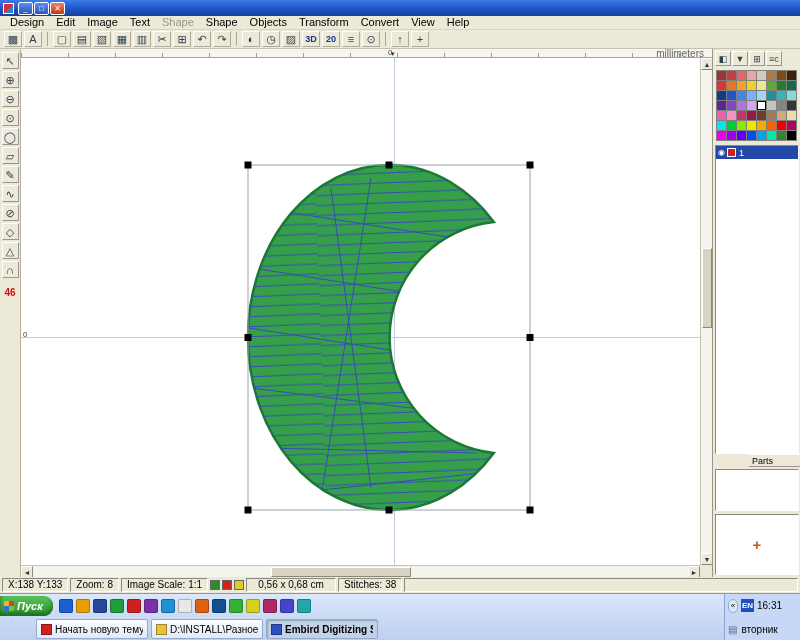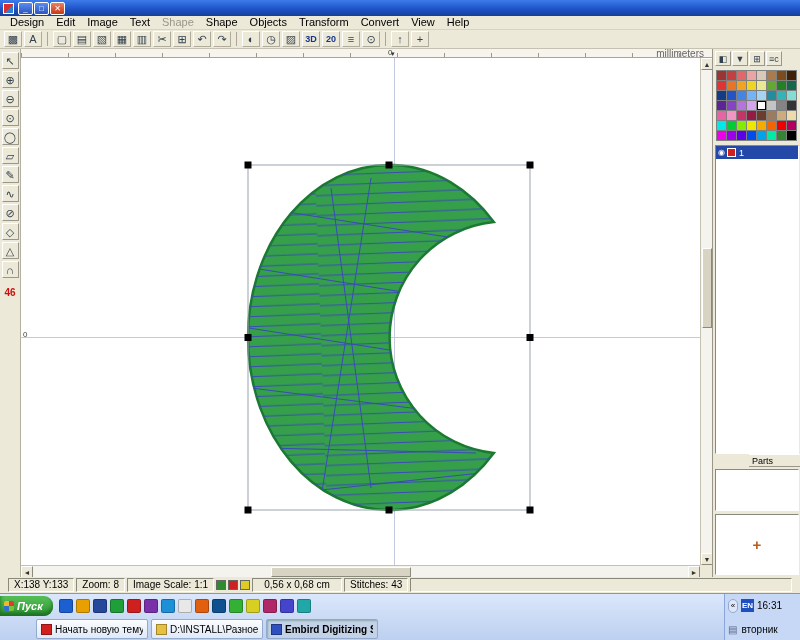--- a/index.html
+++ b/index.html
@@ -91,21 +91,21 @@
     font-size:9px; padding-left:3px; line-height:12px;margin-left:36px; }
   #parts-list { position:absolute; left:2px; top:420px; width:84px; height:42px; background:#fff;
     border:1px solid; border-color:#8a8a7a #fff #fff #8a8a7a; }
   #preview-box { position:absolute; left:2px; top:465px; width:84px; height:61px; background:#fff;
     border:1px solid; border-color:#8a8a7a #fff #fff #8a8a7a;
     display:flex; align-items:center; justify-content:center; }
   #preview-cross { color:#b85c1c; font-size:15px; font-weight:bold; }
 
   
   #status-bar { position:absolute; left:0; top:577px; width:800px; height:16px;
-    background:#ece9d8; display:flex; align-items:center; gap:2px; padding:0 8px; }
+    background:#ece9d8; display:flex; align-items:center; gap:2px; padding:0 2px; }
   .sb-panel { border:1px solid; border-color:#8a8a7a #fff #fff #8a8a7a; font-size:10px;
     line-height:12px; height:14px; padding:0 5px; white-space:nowrap; }
   #sb-size { min-width:90px; text-align:center; }
   #status-swatches { display:flex; gap:2px; align-items:center; }
   .sb-swatch { width:10px; height:10px; border:1px solid #666; }
   .sb-fill { flex:1; }
 
   
   #taskbar { position:absolute; left:0; top:593px; width:800px; height:47px;
     background:linear-gradient(180deg,#dbe7fb,#bcd0f0); border-top:1px solid #7a98c8; }
@@ -353,21 +353,21 @@
 <div id="status-bar">
   <span class="sb-panel">X:138 Y:133</span>
   <span class="sb-panel">Zoom: 8</span>
   <span class="sb-panel">Image Scale: 1:1</span>
   <span id="status-swatches">
       <span class="sb-swatch" style="background: rgb(46, 139, 46);"></span>
       <span class="sb-swatch" style="background: rgb(204, 34, 34);"></span>
       <span class="sb-swatch" style="background: rgb(221, 204, 34);"></span>
     </span>
   <span class="sb-panel" id="sb-size">0,56 x 0,68 cm</span>
-  <span class="sb-panel">Stitches: 43</span>
+  <span class="sb-panel">Stitches: 38</span>
   <span class="sb-panel sb-fill"></span>
 </div>
 
 <div id="taskbar">
   <div id="tb-row1">
     <div id="start-button">
       <span id="win-logo"></span>
       <span>Пуск</span>
     </div>
     <div id="quicklaunch">

